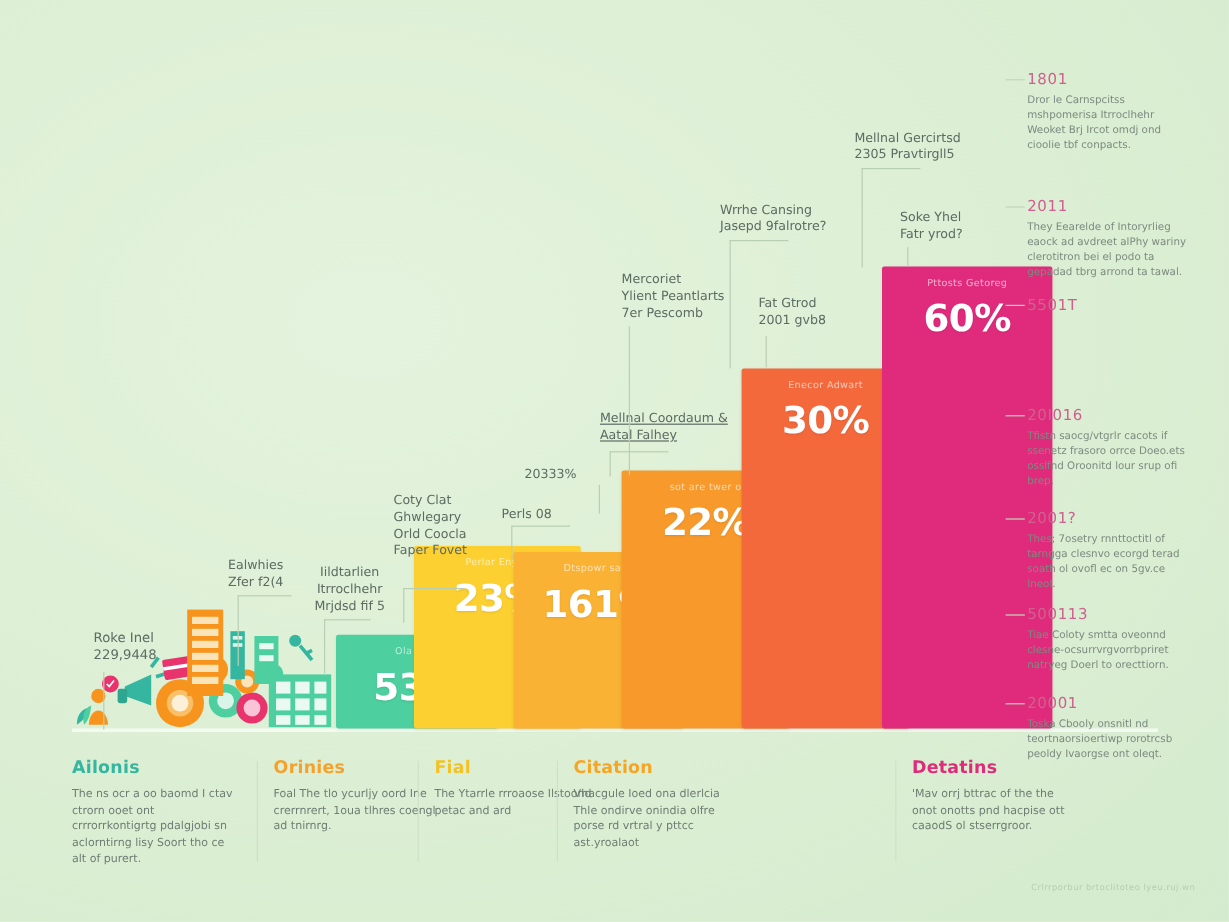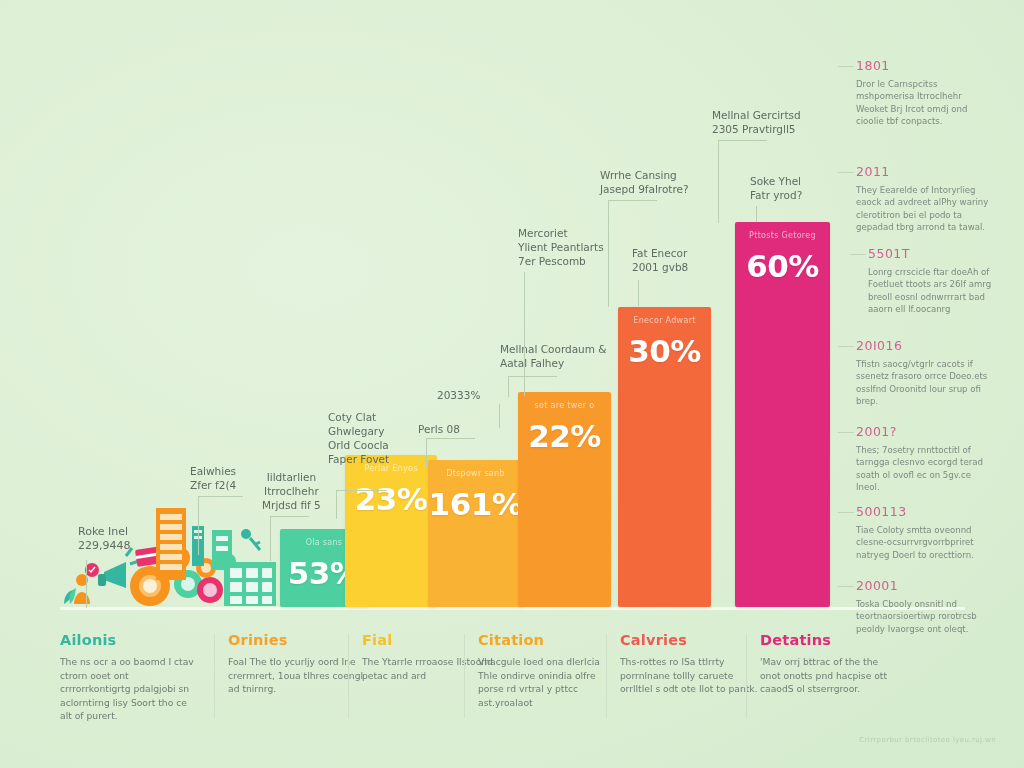--- a/index.html
+++ b/index.html
@@ -8,21 +8,21 @@
     background:#dff0d8;
     font-family:"DejaVu Sans","Liberation Sans",sans-serif;
     position:relative;
   }
   #stage{position:absolute;inset:0;
     background:radial-gradient(ellipse at 30% 35%, #e4f3dd 0%, #dcefd4 55%, #d4ebcd 100%);
   }
 
   
   .baseline{position:absolute;left:60px;top:607px;width:905px;height:3px;background:#f3faf0;opacity:.95;}
-  .bar{position:absolute;bottom:161px;border-radius:2px;box-shadow:0 1px 3px rgba(0,0,0,.07);}
+  .bar{position:absolute;bottom:161px;border-radius:2px;box-shadow:0 1px 3px rgba(0,0,0,.07);padding-left:47px;}
   .bar .pct{
     position:absolute;left:0;right:0;top:26px;text-align:center;
     color:#ffffff;font-size:31px;font-weight:700;letter-spacing:-.5px;
     text-shadow:0 1px 2px rgba(0,0,0,.10);
   }
   .bar .sub{
     position:absolute;left:0;right:0;top:9px;text-align:center;
     color:rgba(255,255,255,.62);font-size:8px;letter-spacing:.3px;
   }
 
@@ -200,41 +200,41 @@
   <div class="callout" style="left:418px;top:422px;">
     <div>Perls 08</div>
   </div>
   <div class="lead" style="left:426px;top:438px;width:48px;height:28px;"></div>
 
   <div class="callout" style="left:437px;top:388px;">
     <div>20333%</div>
   </div>
   <div class="lead plain" style="left:499px;top:404px;height:24px;"></div>
 
-  <div class="callout" style="left:500px;top:342px;max-width:130px;">
+  <div class="callout" style="left:500px;top:342px;max-width:130px;text-decoration:underline;">
     <div>Mellnal Coordaum &amp;</div>
     <div>Aatal Falhey</div>
   </div>
   <div class="lead" style="left:508px;top:376px;width:48px;height:20px;"></div>
 
   <div class="callout" style="left:518px;top:226px;max-width:130px;">
     <div>Mercoriet</div>
     <div>Ylient Peantlarts</div>
     <div>7er Pescomb</div>
   </div>
   <div class="lead plain" style="left:524px;top:272px;height:124px;"></div>
 
   <div class="callout" style="left:600px;top:168px;max-width:130px;">
     <div>Wrrhe Cansing</div>
     <div>Jasepd 9falrotre?</div>
   </div>
   <div class="lead" style="left:608px;top:200px;width:48px;height:106px;"></div>
 
   <div class="callout" style="left:632px;top:246px;">
-    <div>Fat Enecor</div>
+    <div>Fat Gtrod</div>
     <div>2001 gvb8</div>
   </div>
   <div class="lead plain" style="left:638px;top:280px;height:26px;"></div>
 
   <div class="callout" style="left:712px;top:108px;max-width:130px;">
     <div>Mellnal Gercirtsd</div>
     <div>2305 Pravtirgll5</div>
   </div>
   <div class="lead" style="left:718px;top:140px;width:48px;height:82px;"></div>
 
@@ -247,24 +247,23 @@
   <div class="ann" style="top:58px;">
     <div class="tick"></div>
     <div class="yr">1801</div>
     <div class="tx">Dror le Carnspcitss mshpomerisa Itrroclhehr Weoket Brj Ircot omdj ond cioolie tbf conpacts.</div>
   </div>
   <div class="ann" style="top:164px;">
     <div class="tick"></div>
     <div class="yr">2011</div>
     <div class="tx">They Eearelde of Intoryrlieg eaock ad avdreet alPhy wariny clerotitron bei el podo ta gepadad tbrg arrond ta tawal.</div>
   </div>
-  <div class="ann" style="top:246px;margin-left:12px;">
+  <div class="ann" style="top:246px;">
     <div class="tick"></div>
     <div class="yr">5501T</div>
-    <div class="tx">Lonrg crrscicle ftar doeAh of Foetluet ttoots ars 26lf amrg breoll eosnl odnwrrrart bad aaorn ell lf.oocanrg</div>
   </div>
   <div class="ann" style="top:338px;">
     <div class="tick"></div>
     <div class="yr">20I016</div>
     <div class="tx">Tfistn saocg/vtgrlr cacots if ssenetz frasoro orrce Doeo.ets osslfnd Oroonitd lour srup ofi brep.</div>
   </div>
   <div class="ann" style="top:424px;">
     <div class="tick"></div>
     <div class="yr">2001?</div>
     <div class="tx">Thes; 7osetry rnnttoctitl of tarngga clesnvo ecorgd terad soath ol ovofl ec on 5gv.ce Ineol.</div>
@@ -292,25 +291,20 @@
   <div class="legend" style="left:362px;">
     <div class="rule"></div>
     <div class="ttl" style="color:#f2c227;">Fial</div>
     <div class="bd">The Ytarrle rrroaose Ilstoond petac and ard</div>
   </div>
   <div class="legend" style="left:478px;">
     <div class="rule"></div>
     <div class="ttl" style="color:#f6a623;">Citation</div>
     <div class="bd">Vhacgule Ioed ona dlerlcia Thle ondirve onindia olfre porse rd vrtral y pttcc ast.yroalaot</div>
   </div>
-  <div class="legend" style="left:620px;">
-    <div class="rule"></div>
-    <div class="ttl" style="color:#ef5b52;">Calvries</div>
-    <div class="bd">Ths-rottes ro lSa ttlrrty porrnlnane tollly caruete orrlltlel s odt ote Ilot to pantk.</div>
-  </div>
   <div class="legend" style="left:760px;">
     <div class="rule"></div>
     <div class="ttl" style="color:#e02b7c;">Detatins</div>
     <div class="bd">'Mav orrj bttrac of the the onot onotts pnd hacpise ott caaodS ol stserrgroor.</div>
   </div>
 
   <div class="footer">Crlrrporbur brtoclitoteo lyeu.ruj.wn</div>
 
 </div>
 

